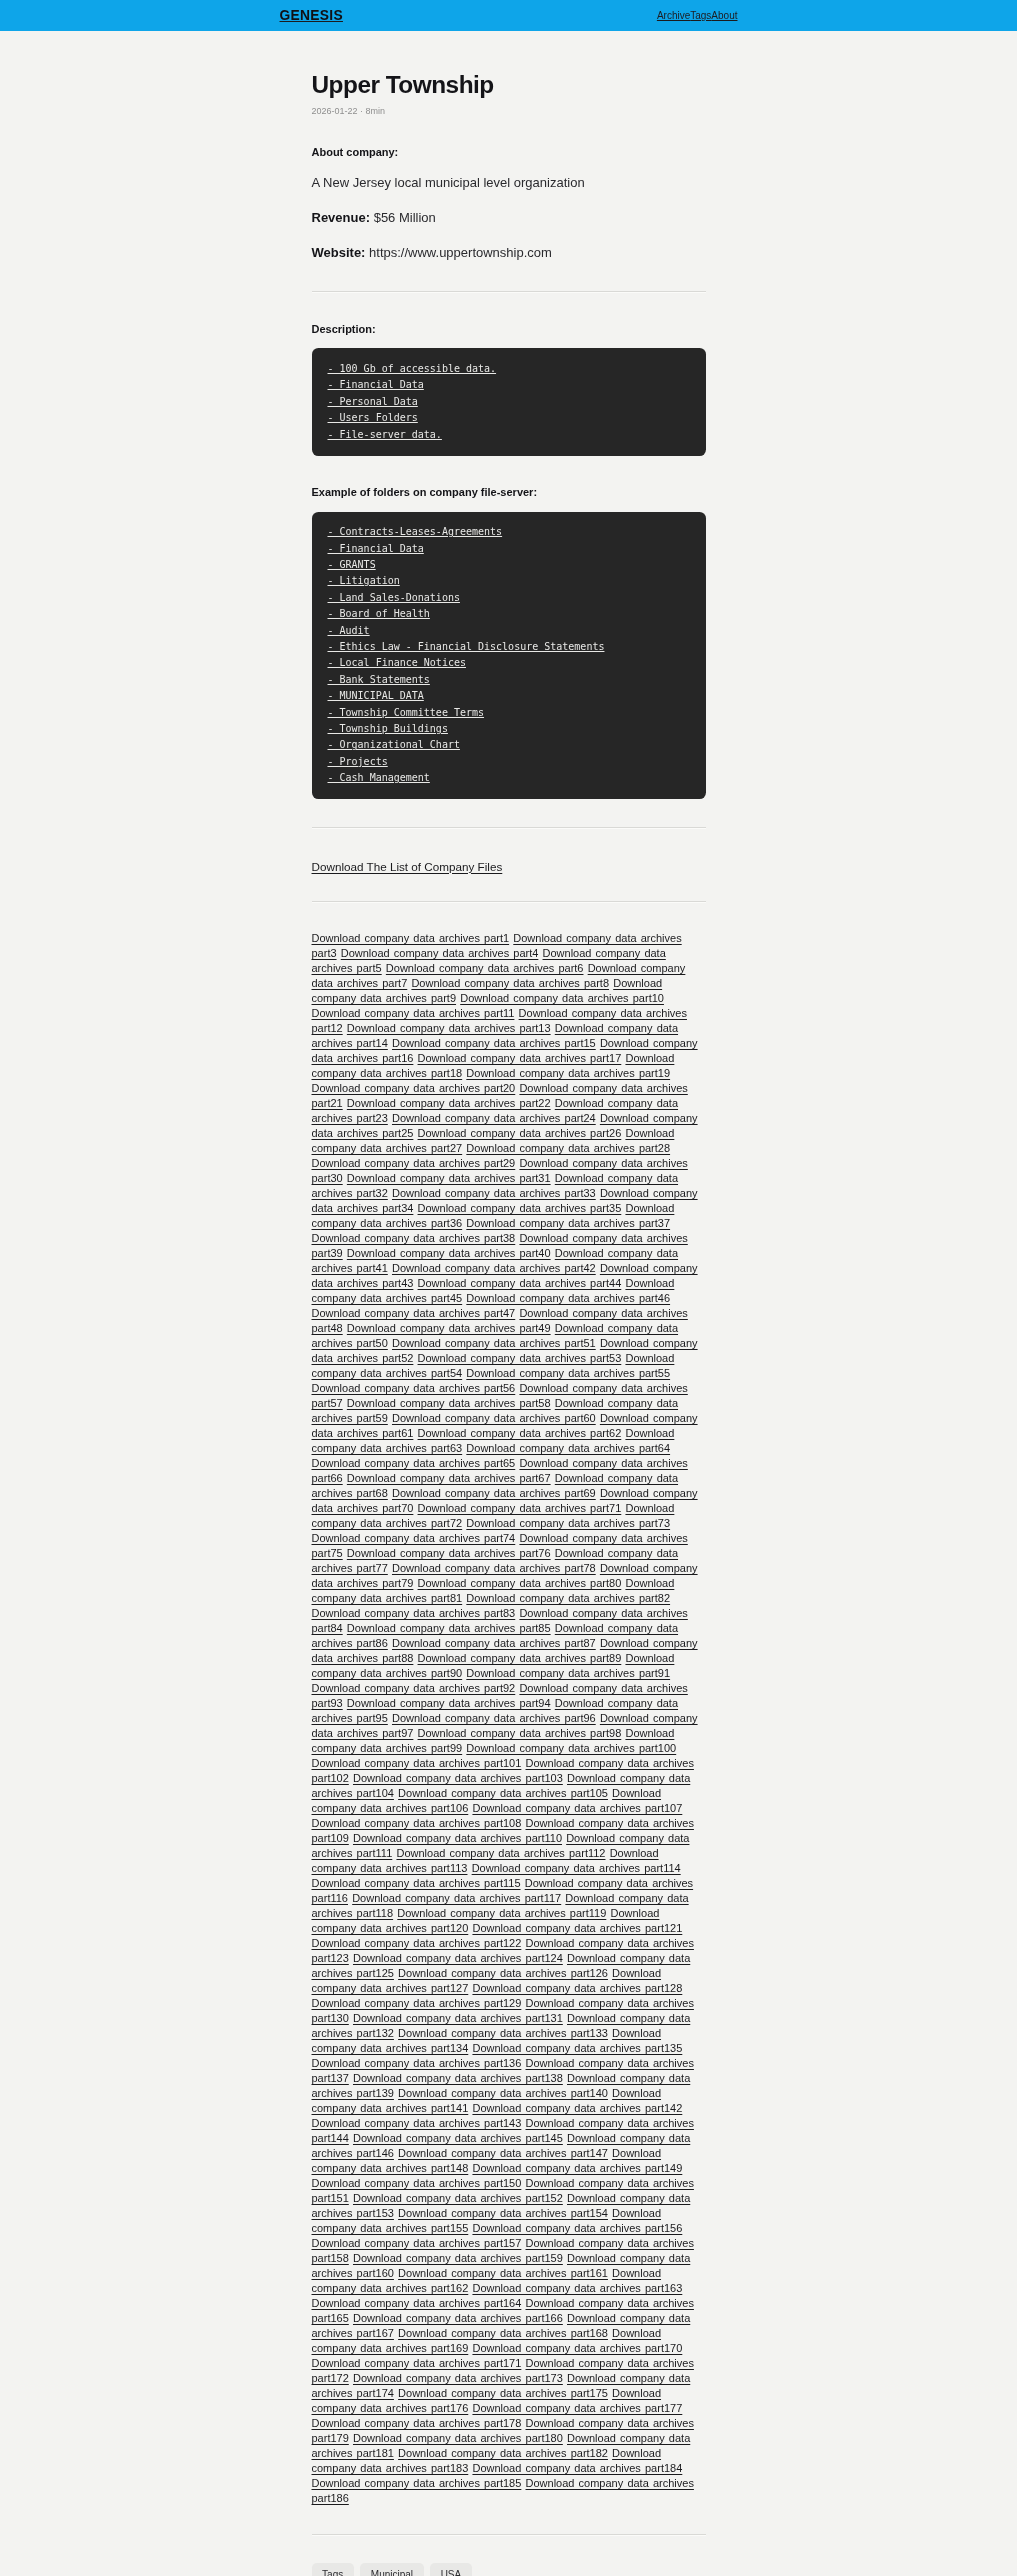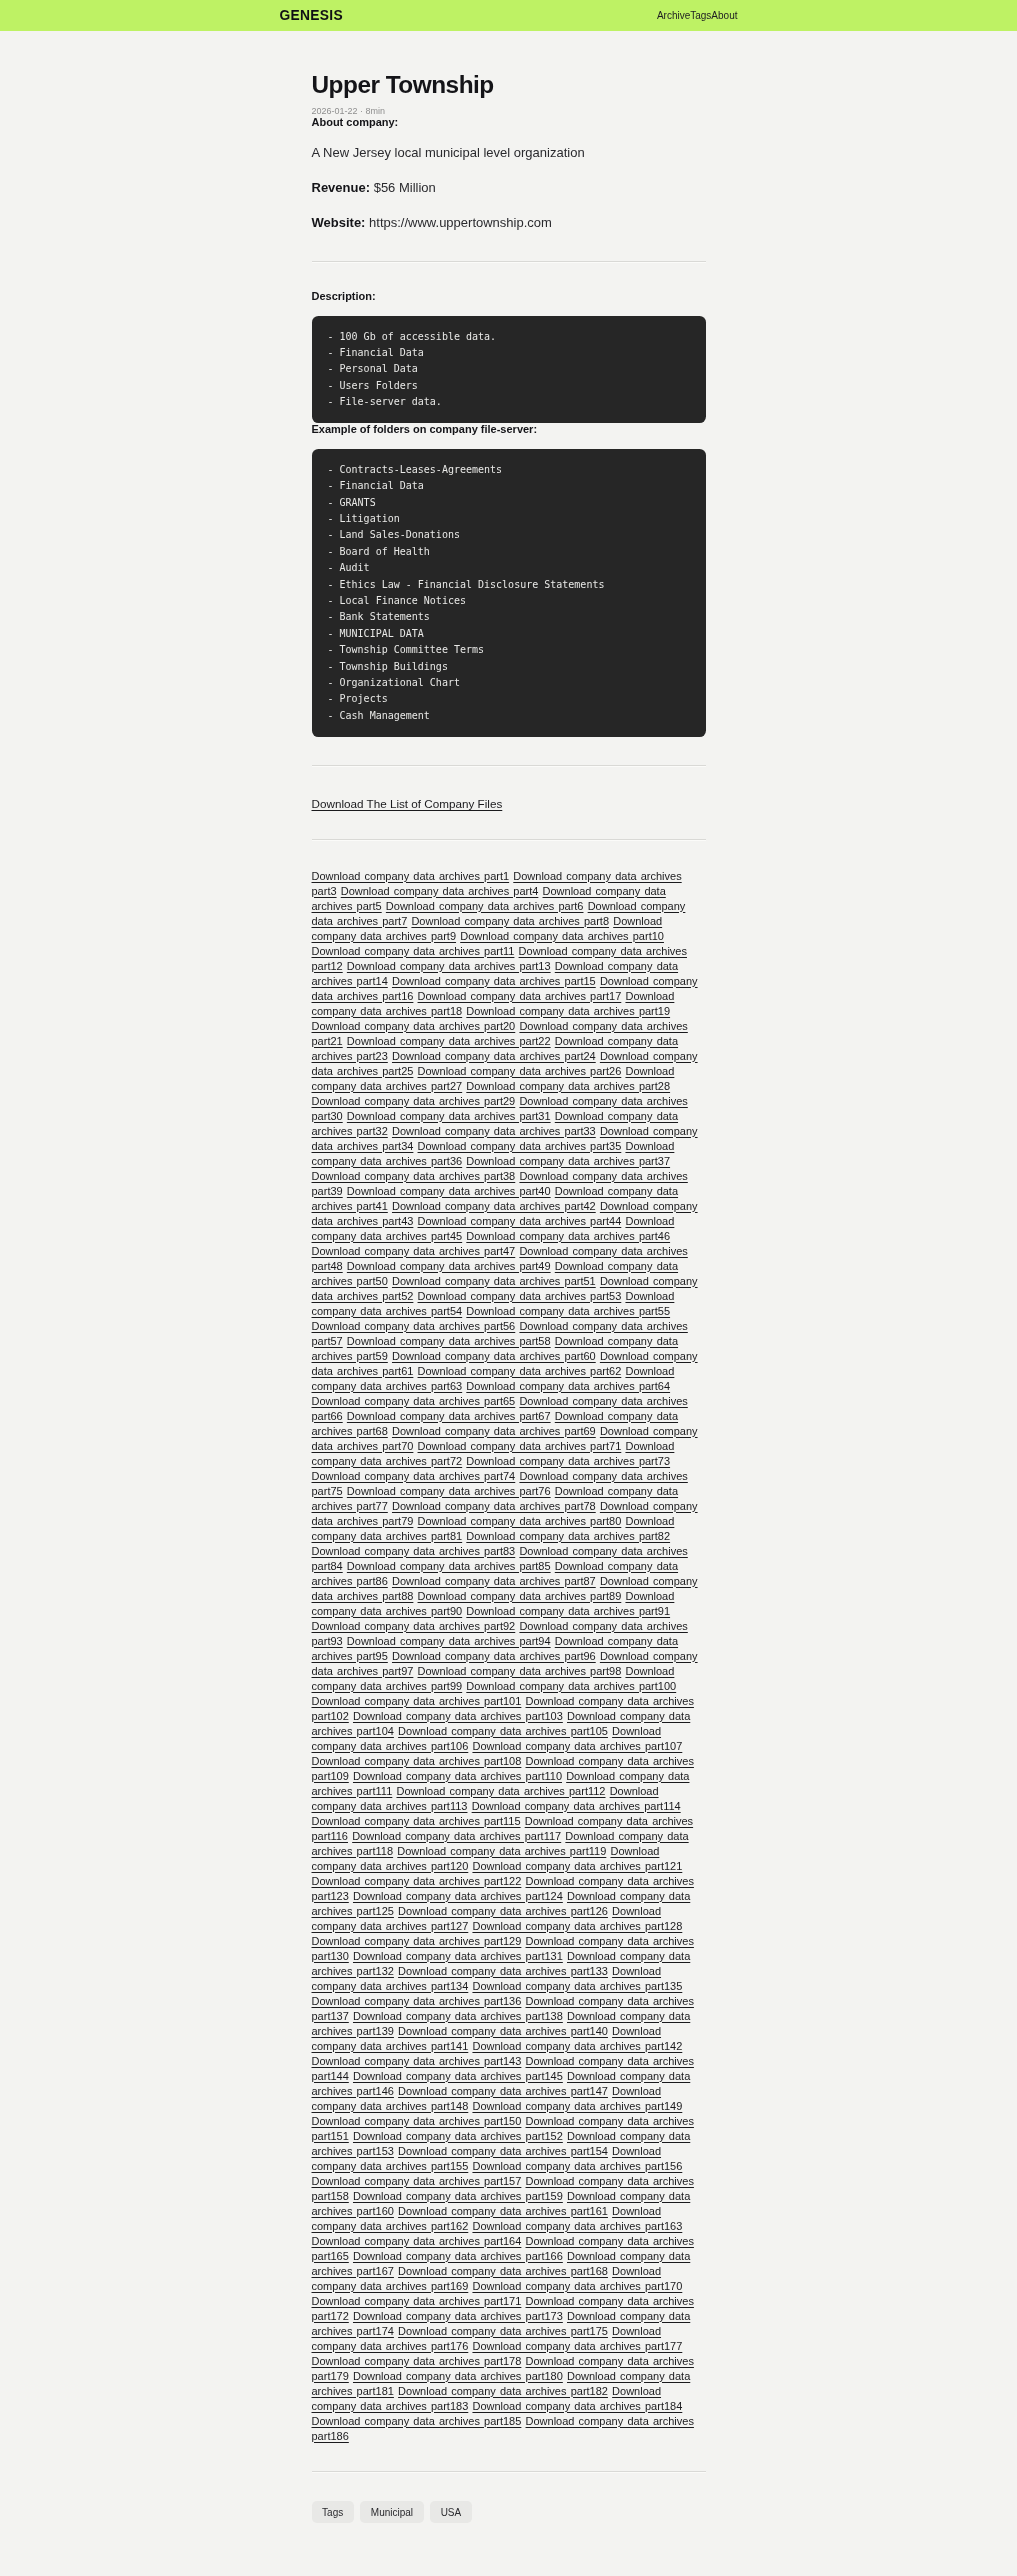--- a/index.html
+++ b/index.html
@@ -3,54 +3,54 @@
 <meta charset="utf-8">
 <style>
   * { margin:0; padding:0; box-sizing:border-box; }
   html, body { background:#f3f3f1; }
   body {
     font-family:"Liberation Sans", sans-serif;
     color:#1b1b1d;
     min-width:678px;
   }
   
-  .site-header { background:#bef264; }
+  .site-header { background:#0ea5e9;text-decoration:underline; }
   .header-inner {
     max-width:458px; margin:0 auto; height:31px;
     display:flex; align-items:center; justify-content:space-between;
   }
   .logo {
     font-weight:bold; font-size:13.8px; letter-spacing:0.3px;
     color:#101014; text-decoration:none;
   }
   .main-nav { display:flex; align-items:center; gap:0; }
   .main-nav a {
     color:#1d1d21; text-decoration:none; font-size:10px;
   }
   
   main { max-width:394px; margin:0 auto; padding:40px 0 21px; }
   h1.post-title { font-size:24.4px; font-weight:bold; letter-spacing:-0.5px; color:#141418; }
   .post-meta { color:#8f8f8f; font-size:9px; margin-top:7.4px; }
 
-  .section-heading { font-size:11px; font-weight:bold; color:#141418; }
+  .section-heading { font-size:11px; font-weight:bold; margin-top:30px; color:#141418; }
   p.body-text { font-size:13px; line-height:1.45; margin-top:16px; color:#2a2a2e; }
   p.body-text strong { color:#141418; }
 
   hr.divider {
     border:0; border-top:0.5px solid #d9d9d6; border-bottom:0.5px solid #fbfbf9;
     margin:27.6px 0;
   }
 
   pre.code-block {
     background:#262626; color:#e9e9e7;
     border-radius:6.4px; margin-top:13.8px;
     padding:12.7px 16px;
     font-family:"DejaVu Sans Mono", "Liberation Mono", monospace;
     font-size:10px; line-height:16.4px;
-    overflow:hidden; white-space:pre;
+    overflow:hidden; white-space:pre;text-decoration:underline;
   }
 
   a.file-list-link {
     display:inline-block; margin:3.2px 0 1.1px;
     color:#1a1a1d; font-size:11.7px;
     text-decoration:underline; text-decoration-thickness:1.1px; text-underline-offset:2.1px;text-align:right;
   }
 
   .download-links {
     font-size:11px; line-height:15px; margin-top:9px;

